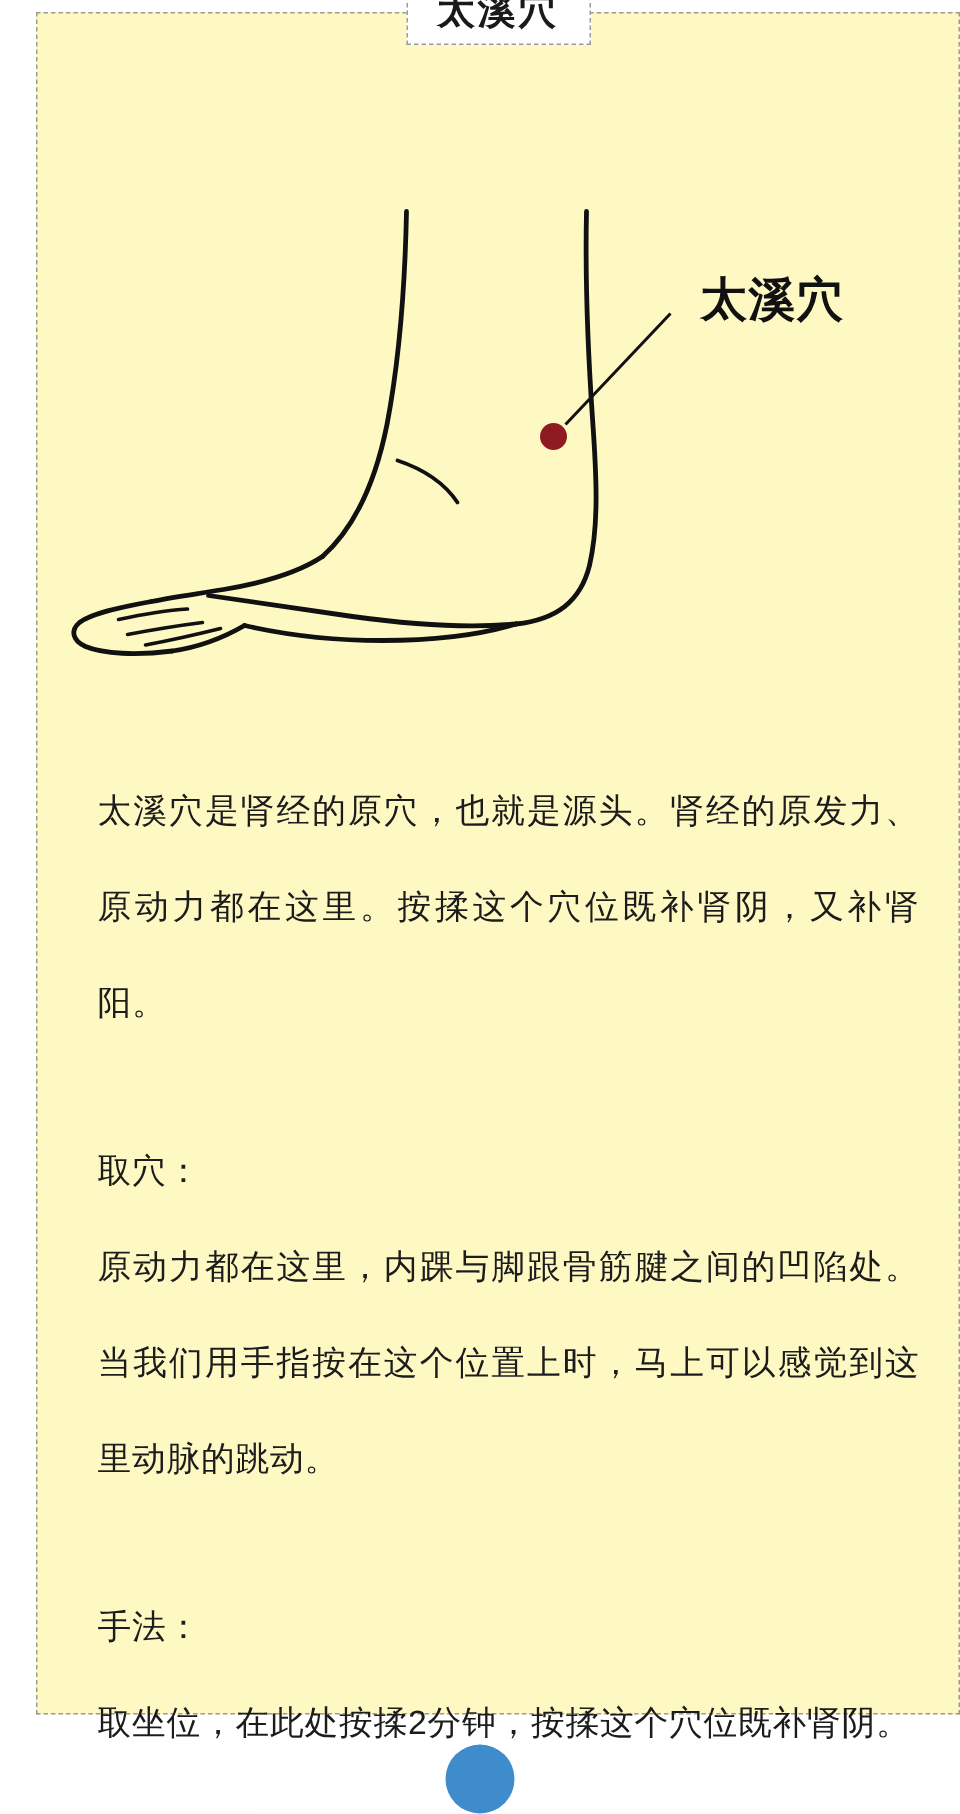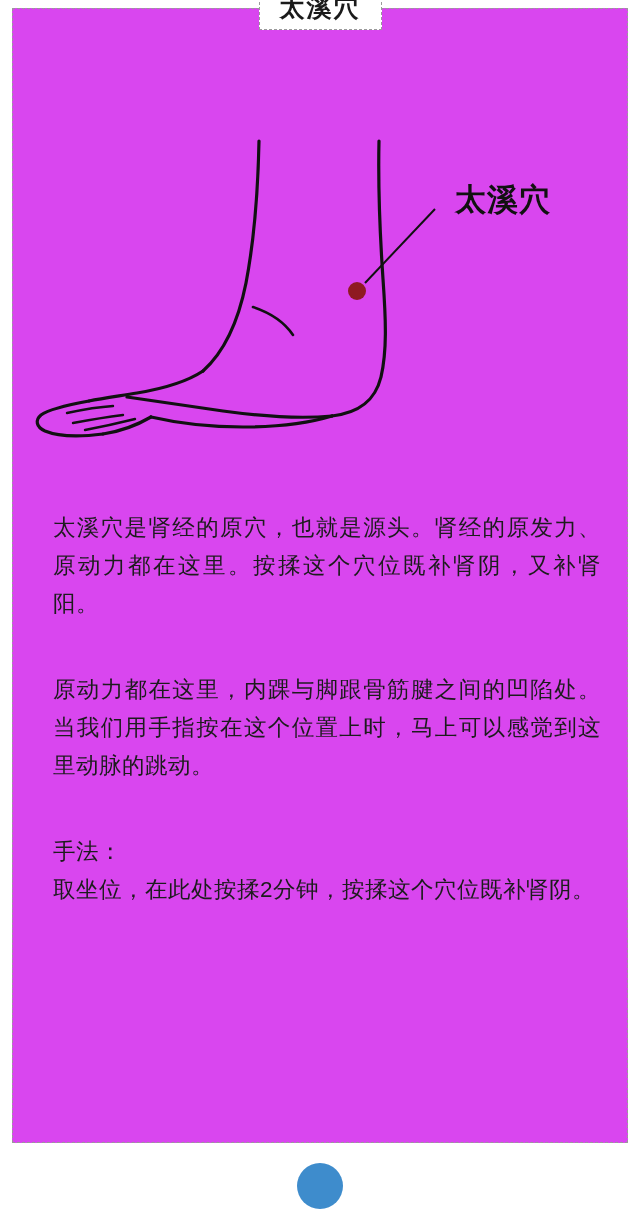--- a/index.html
+++ b/index.html
@@ -10,27 +10,27 @@
   body {
     width: 640px;
     height: 1209px;
     font-family: "Liberation Sans", "DejaVu Sans", sans-serif;
     color: #111111;
     position: relative;
     overflow: hidden;
   }
   .page {
     position: absolute;
-    left: 12px;
+    left: 24px;
     top: 8px;
     width: 616px;
     height: 1135px;
     border: 1px dashed #9a9a9a;
     box-sizing: border-box;
-    background: #d946ef;
+    background: #fef9c3;
     text-decoration: underline;
   }
   .title-wrap {
     position: absolute;
     left: 0;
     right: 0;
     top: -22px;
     display: flex;
     justify-content: center;
   }
@@ -64,21 +64,21 @@
     font-weight: bold;
     letter-spacing: 1px;
     color: #111111;
   }
   .body-text {
     position: absolute;
     left: 40px;
     top: 500px;
     width: 548px;
     font-size: 22.5px;
-    line-height: 38px;
+    line-height: 64px;
     color: #1c1c1c;
     letter-spacing: 0.5px;
   }
   .para {
     margin: 0 0 22px 0;
     text-align: justify;
   }
   .para.tight {
     margin-bottom: 0;
   }
@@ -136,20 +136,21 @@
       <line x1="338" y1="152" x2="408" y2="78" stroke="#111111" stroke-width="2"></line>
     </svg>
     <div class="fig-label">太溪穴</div>
   </div>
 
   <div class="body-text">
     <p class="para">太溪穴是肾经的原穴，也就是源头。肾经的原发力、原动力都在这里。按揉这个穴位既补肾阴，又补肾阳。</p>
 
     <div class="spacer-para"></div>
 
+    <p class="para tight label-line">取穴：</p>
     <p class="para">原动力都在这里，内踝与脚跟骨筋腱之间的凹陷处。当我们用手指按在这个位置上时，马上可以感觉到这里动脉的跳动。</p>
 
     <div class="spacer-para"></div>
 
     <p class="para tight label-line">手法：</p>
     <p class="para">取坐位，在此处按揉2分钟，按揉这个穴位既补肾阴。</p>
   </div>
 
 </div>
 

